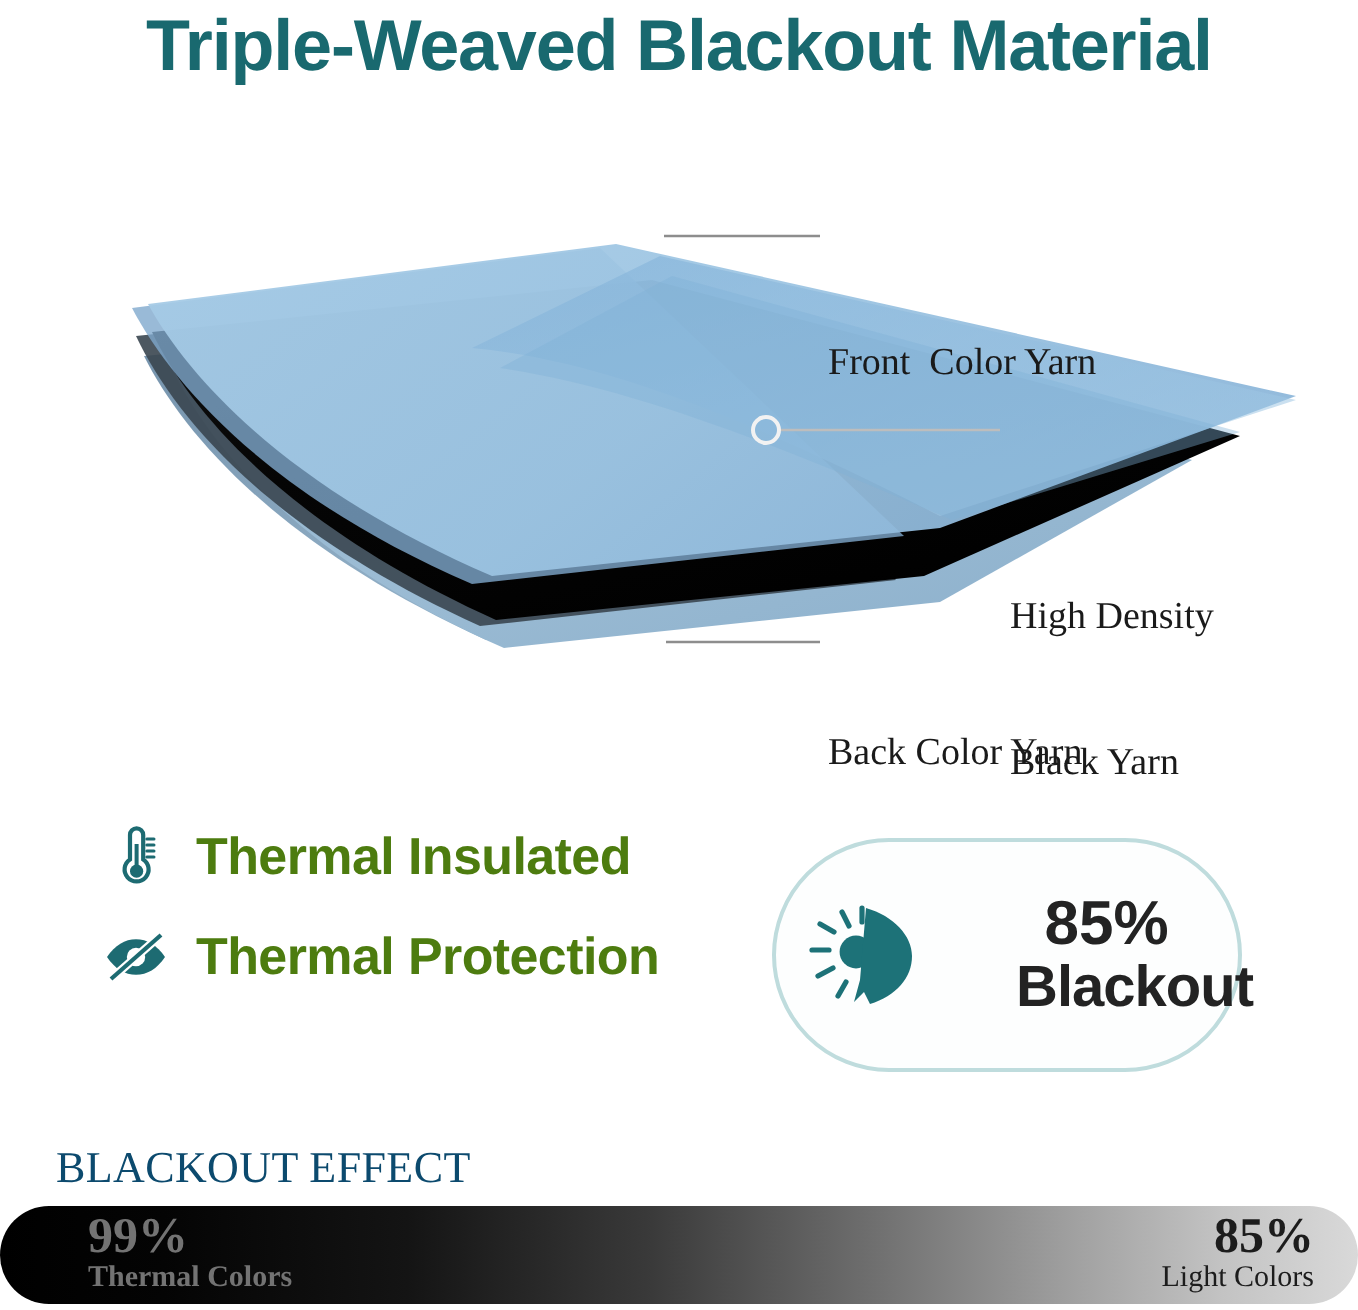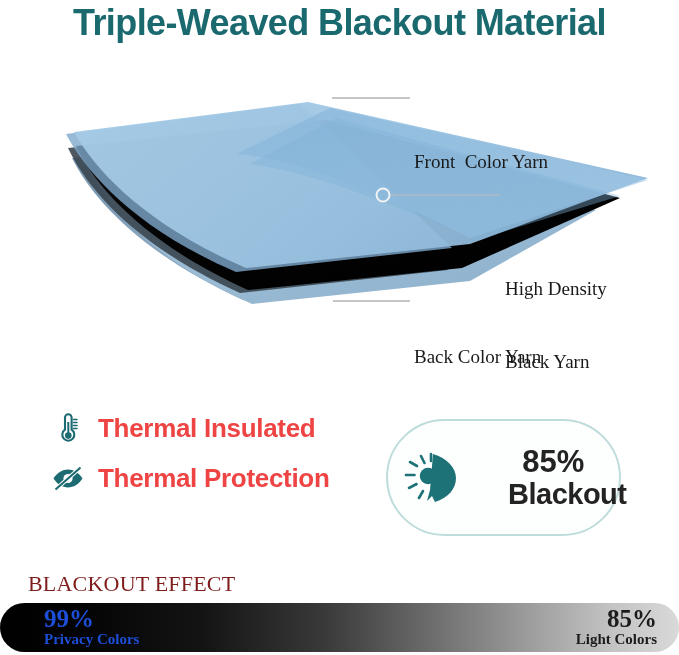--- a/index.html
+++ b/index.html
@@ -28,21 +28,21 @@
     font-size: 36px;
     letter-spacing: -0.6px;
     color: #19696f;
     white-space: nowrap;
   }
 
   
   .diagram {
     position: absolute;
     left: 0;
-    top: 48px;
+    top: 68px;
     width: 613px;
     height: 290px;
   }
   .diagram svg { display: block; }
 
   .lbl {
     position: absolute;
     font-family: "Liberation Serif", serif;
     font-size: 19px;
     color: #1a1a1a;
@@ -72,21 +72,21 @@
     height: 38px;
     display: flex;
     align-items: center;
     justify-content: center;
     color: #1d6b72;
   }
   .feature .ftext {
     font-family: "Liberation Sans", sans-serif;
     font-size: 26px;
     font-weight: bold;
-    color: #ef4444;
+    color: #4d7c0f;
     letter-spacing: -0.3px;
     margin-left: 10px;
     white-space: nowrap;
   }
 
   
   .badge {
     position: absolute;
     left: 386px;
     top: 419px;
@@ -121,21 +121,21 @@
   .badge-pct { font-size: 31px; display: block; }
   .badge-word { font-size: 29px; display: block; letter-spacing: -0.5px; margin-left: 28px; }
 
   
   .effect-title {
     position: absolute;
     left: 28px;
     top: 571px;
     font-family: "Liberation Serif", serif;
     font-size: 22px;
-    color: #7f1d1d;
+    color: #0c4a6e;
     letter-spacing: 0.2px;
     white-space: nowrap;
   }
   .bar {
     position: absolute;
     left: 0px;
     top: 603px;
     width: 679px;
     height: 49px;
     border-radius: 26px;
@@ -146,39 +146,39 @@
       #3a3a3a 48%,
       #6e6e6e 64%,
       #9d9d9d 78%,
       #c3c3c3 90%,
       #d9d9d9 100%);
   }
   .bar-left {
     position: absolute;
     left: 44px;
     top: 606px;
-    color: #1d4ed8;
+    color: #737373;
     font-family: "Liberation Serif", serif;
     font-weight: bold;
     text-align: left;
     line-height: 1.04;
   }
   .bar-right {
     position: absolute;
     right: 22px;
     top: 606px;
     color: #1c1c1c;
     font-family: "Liberation Serif", serif;
     font-weight: bold;
     text-align: right;
     line-height: 1.04;
   }
   .bar-pct  { font-size: 25px; display: block; }
   .bar-note { font-size: 15px; display: block; }
-  .bar-right .bar-note { font-weight: bold; }
+  .bar-right .bar-note { font-weight: normal; }
 </style>
 </head>
 <body>
 
 <div class="title">Triple-Weaved Blackout Material</div>
 
 <div class="diagram">
   <svg width="679" height="290" viewBox="0 0 679 290" xmlns="http://www.w3.org/2000/svg">
     <defs>
       <linearGradient id="gFrontTop" x1="0" y1="0" x2="1" y2="0.35">
@@ -292,18 +292,18 @@
   <span class="badge-text">
     <span class="badge-pct">85%</span>
     <span class="badge-word">Blackout</span>
   </span>
 </div>
 
 <div class="effect-title">BLACKOUT EFFECT</div>
 <div class="bar"></div>
 <div class="bar-left">
   <span class="bar-pct">99%</span>
-  <span class="bar-note">Privacy Colors</span>
+  <span class="bar-note">Thermal Colors</span>
 </div>
 <div class="bar-right">
   <span class="bar-pct">85%</span>
   <span class="bar-note">Light Colors</span>
 </div>
 
 </body></html>

